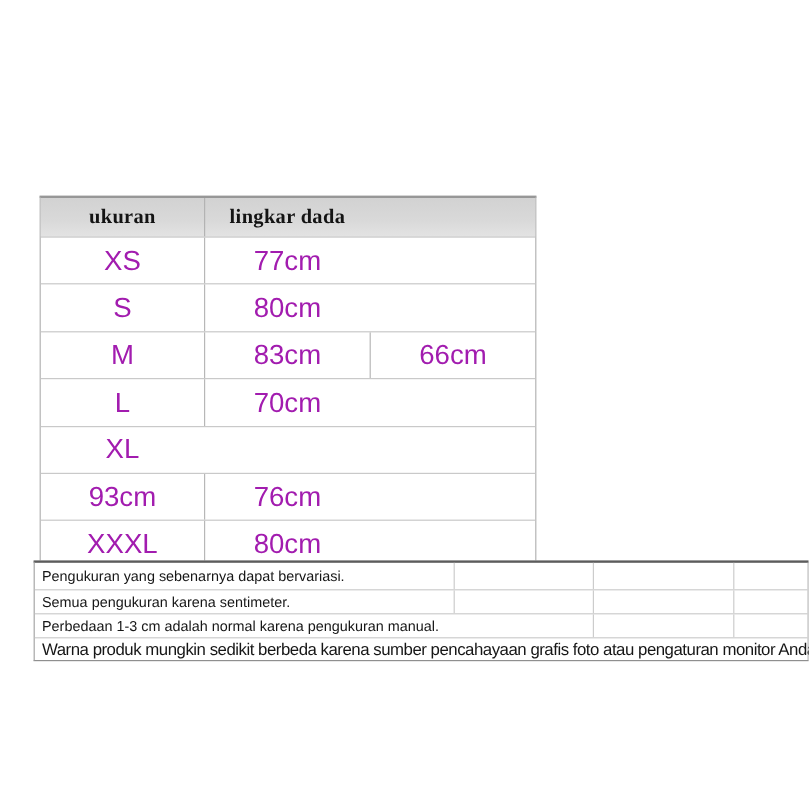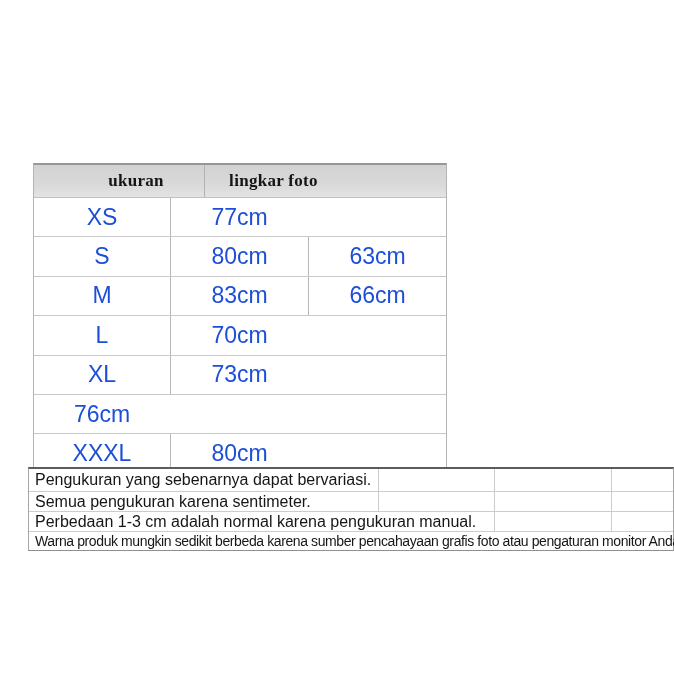--- a/index.html
+++ b/index.html
@@ -26,21 +26,20 @@
     border-top: 2px solid #979797;
     box-sizing: content-box;
     background: #ffffff;
   }
   .header-row {
     display: grid;
     grid-template-columns: 136px 138px 138px;
     height: 32px;
     background: linear-gradient(180deg, #d2d2d2 0%, #d9d9d9 60%, #e3e3e3 100%);
     border-bottom: 1px solid #c2c2c2;
-    padding-left: 34px;
   }
   .header-cell {
     display: flex;
     align-items: center;
     justify-content: center;
     font-family: "Liberation Serif", serif;
     font-weight: bold;
     font-size: 17px;
     color: #141414;
     letter-spacing: 0.3px;
@@ -54,21 +53,21 @@
     height: 38.4px;
   }
   .data-row + .data-row {
     border-top: 1px solid #c9c9c9;
   }
   .data-cell {
     display: flex;
     align-items: center;
     justify-content: center;
     font-size: 23px;
-    color: #1d4ed8;
+    color: #a21caf;
   }
   .data-cell + .data-cell {
     border-left: 1px solid #b7b7b7;
   }
 
   
   .notes-table {
     position: absolute;
     left: 28px;
     top: 467px;
@@ -87,21 +86,21 @@
   .note-row.last  { height: 18px; }
   .note-row + .note-row {
     border-top: 1px solid #cccccc;
   }
   .note-text {
     position: absolute;
     left: 6px;
     top: 50%;
     transform: translateY(-50%);
     white-space: nowrap;
-    font-size: 16px;
+    font-size: 12px;
     color: #161616;
   }
   .note-text.small {
     font-size: 14px;
     letter-spacing: -0.4px;
   }
   .vline {
     position: absolute;
     top: 0;
     bottom: 0;
@@ -113,46 +112,45 @@
   .vline.c3 { left: 582px; }
 </style>
 </head>
 <body>
 
 <div class="canvas">
 
   <div class="size-table">
     <div class="header-row">
       <div class="header-cell">ukuran</div>
-      <div class="header-cell">lingkar foto</div>
+      <div class="header-cell">lingkar dada</div>
     </div>
 
     <div class="data-row">
       <div class="data-cell">XS</div>
       <div class="data-cell">77cm</div>
     </div>
     <div class="data-row">
       <div class="data-cell">S</div>
       <div class="data-cell">80cm</div>
-      <div class="data-cell">63cm</div>
     </div>
     <div class="data-row">
       <div class="data-cell">M</div>
       <div class="data-cell">83cm</div>
       <div class="data-cell">66cm</div>
     </div>
     <div class="data-row">
       <div class="data-cell">L</div>
       <div class="data-cell">70cm</div>
     </div>
     <div class="data-row">
       <div class="data-cell">XL</div>
-      <div class="data-cell">73cm</div>
     </div>
     <div class="data-row">
+      <div class="data-cell">93cm</div>
       <div class="data-cell">76cm</div>
     </div>
     <div class="data-row">
       <div class="data-cell">XXXL</div>
       <div class="data-cell">80cm</div>
     </div>
   </div>
 
   <div class="notes-table">
     <div class="note-row first">

